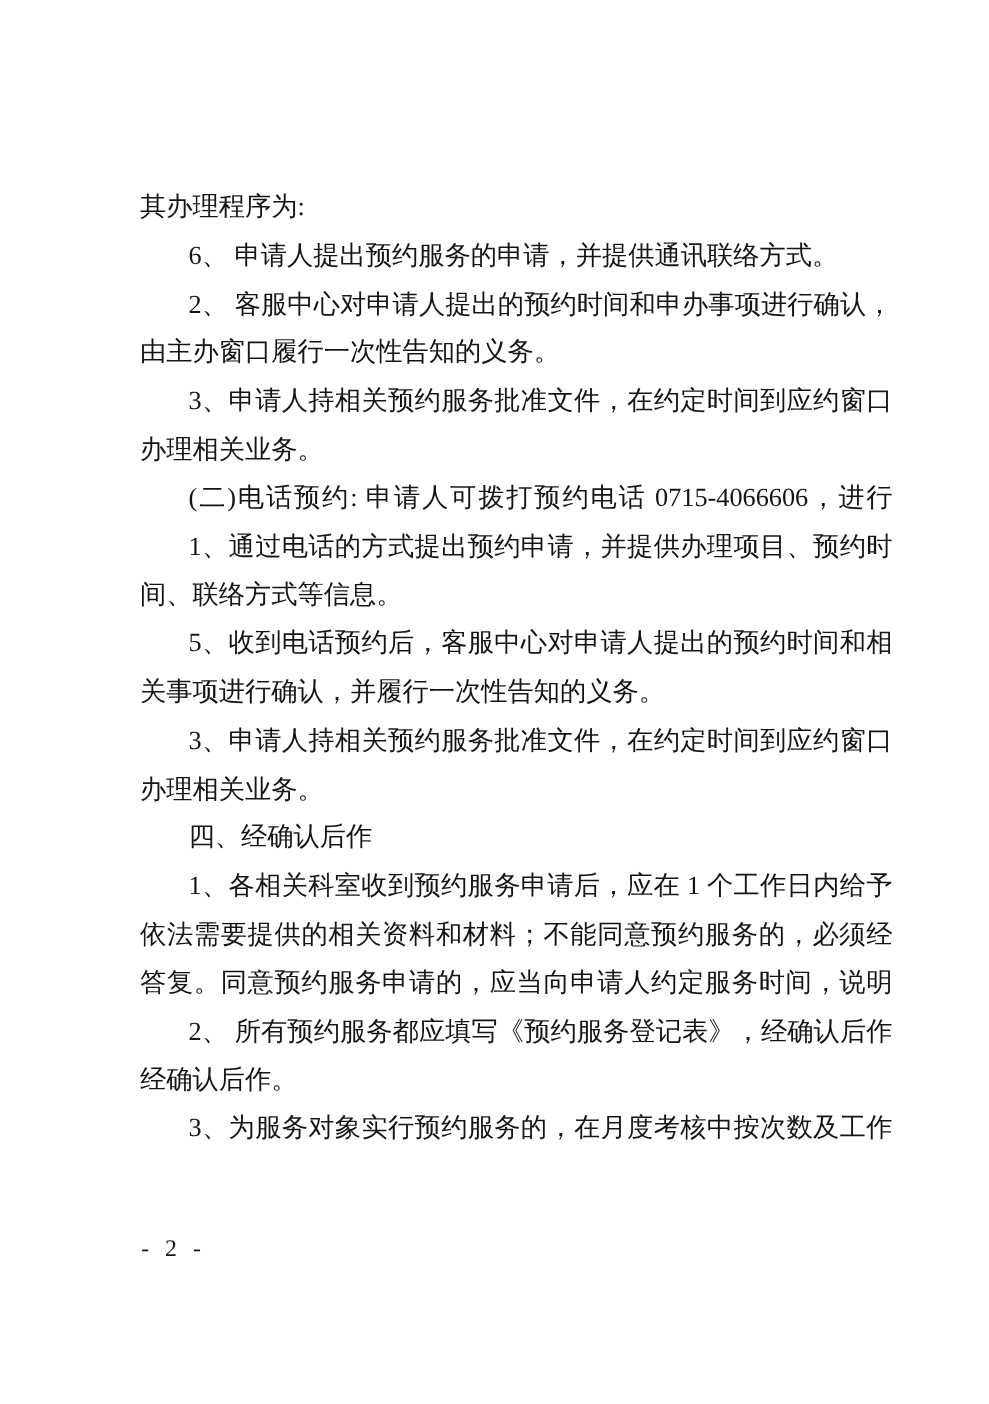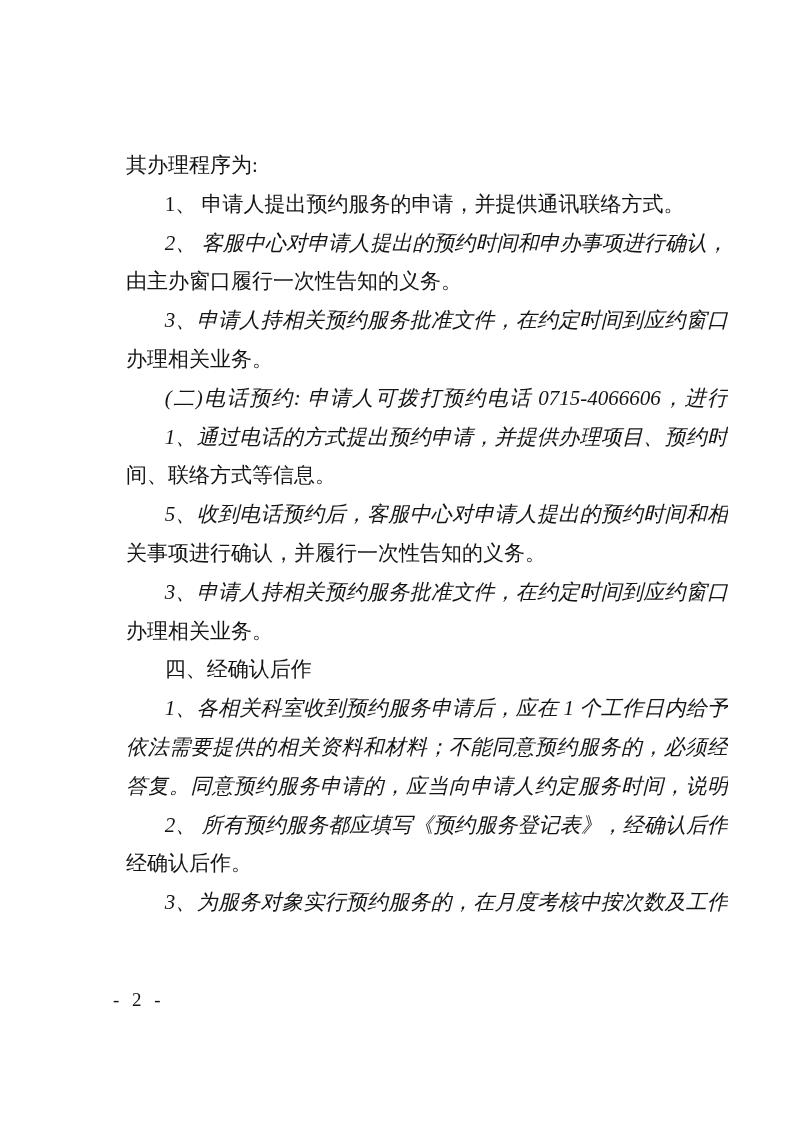--- a/index.html
+++ b/index.html
@@ -11,58 +11,57 @@
     position: relative;
     width: 791px;
     height: 1123px;
     background: #ffffff;
     overflow: hidden;
     font-family: "Liberation Serif", "DejaVu Serif", serif;
     color: #141414;
   }
   .text-block {
     position: absolute;
-    left: 126px;
+    left: 112px;
     top: 146px;
     width: 602px;
   }
   .line {
     height: 38.8px;
     line-height: 38.8px;
     font-size: 21px;
     overflow: hidden;
     text-align: left;
     white-space: normal;
   }
   .line.indent {
     text-indent: 1.85em;
   }
   .line.fill {
     text-align: justify;
     text-align-last: justify;
     text-justify: inter-character;
-    font-style: italic;
   }
   .page-number {
     position: absolute;
     left: 113px;
     top: 985px;
     font-size: 19px;
     line-height: 30px;
     letter-spacing: 4px;
     color: #141414;
   }
 </style>
 </head>
 <body>
 
 <div class="page">
   <div class="text-block">
       <div class="line">其办理程序为:</div>
-      <div class="line indent">1、 申请人提出预约服务的申请，并提供通讯联络方式。</div>
+      <div class="line indent">6、 申请人提出预约服务的申请，并提供通讯联络方式。</div>
       <div class="line indent fill">2、 客服中心对申请人提出的预约时间和申办事项进行确认，</div>
       <div class="line">由主办窗口履行一次性告知的义务。</div>
       <div class="line indent fill">3、申请人持相关预约服务批准文件，在约定时间到应约窗口</div>
       <div class="line">办理相关业务。</div>
       <div class="line indent fill">(二)电话预约: 申请人可拨打预约电话 0715-4066606，进行</div>
       <div class="line indent fill">1、通过电话的方式提出预约申请，并提供办理项目、预约时</div>
       <div class="line">间、联络方式等信息。</div>
       <div class="line indent fill">5、收到电话预约后，客服中心对申请人提出的预约时间和相</div>
       <div class="line">关事项进行确认，并履行一次性告知的义务。</div>
       <div class="line indent fill">3、申请人持相关预约服务批准文件，在约定时间到应约窗口</div>

